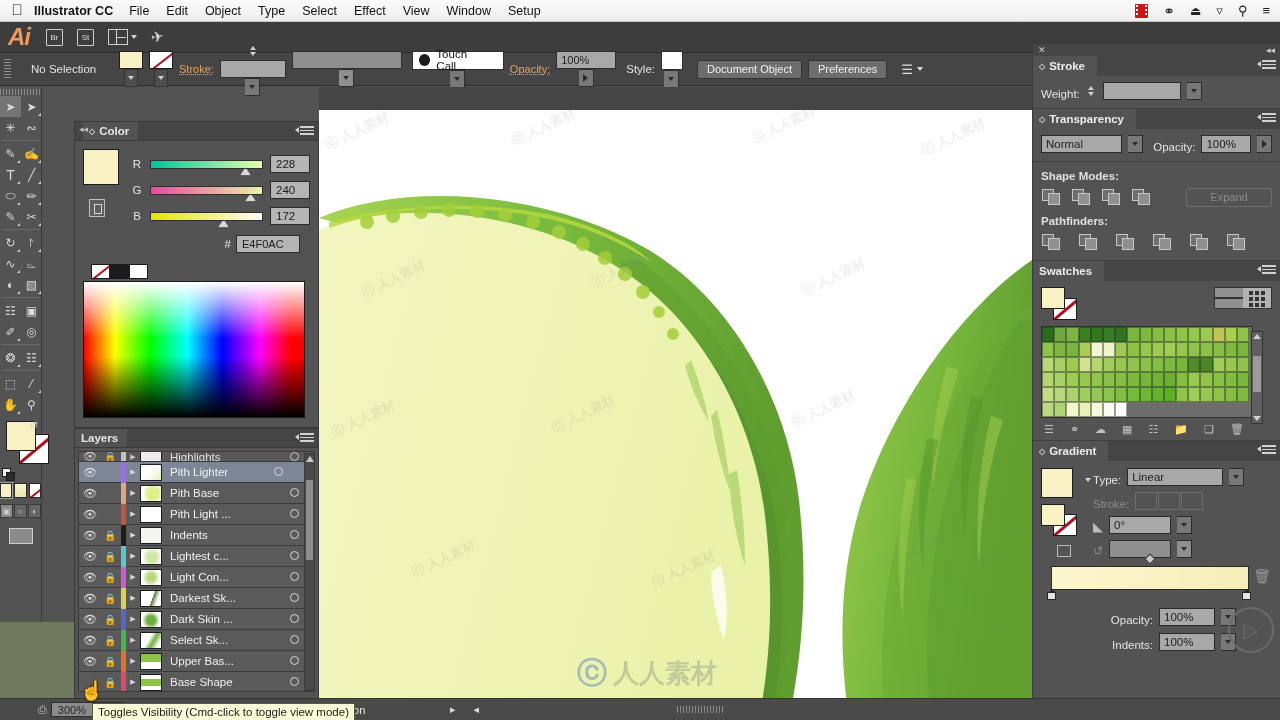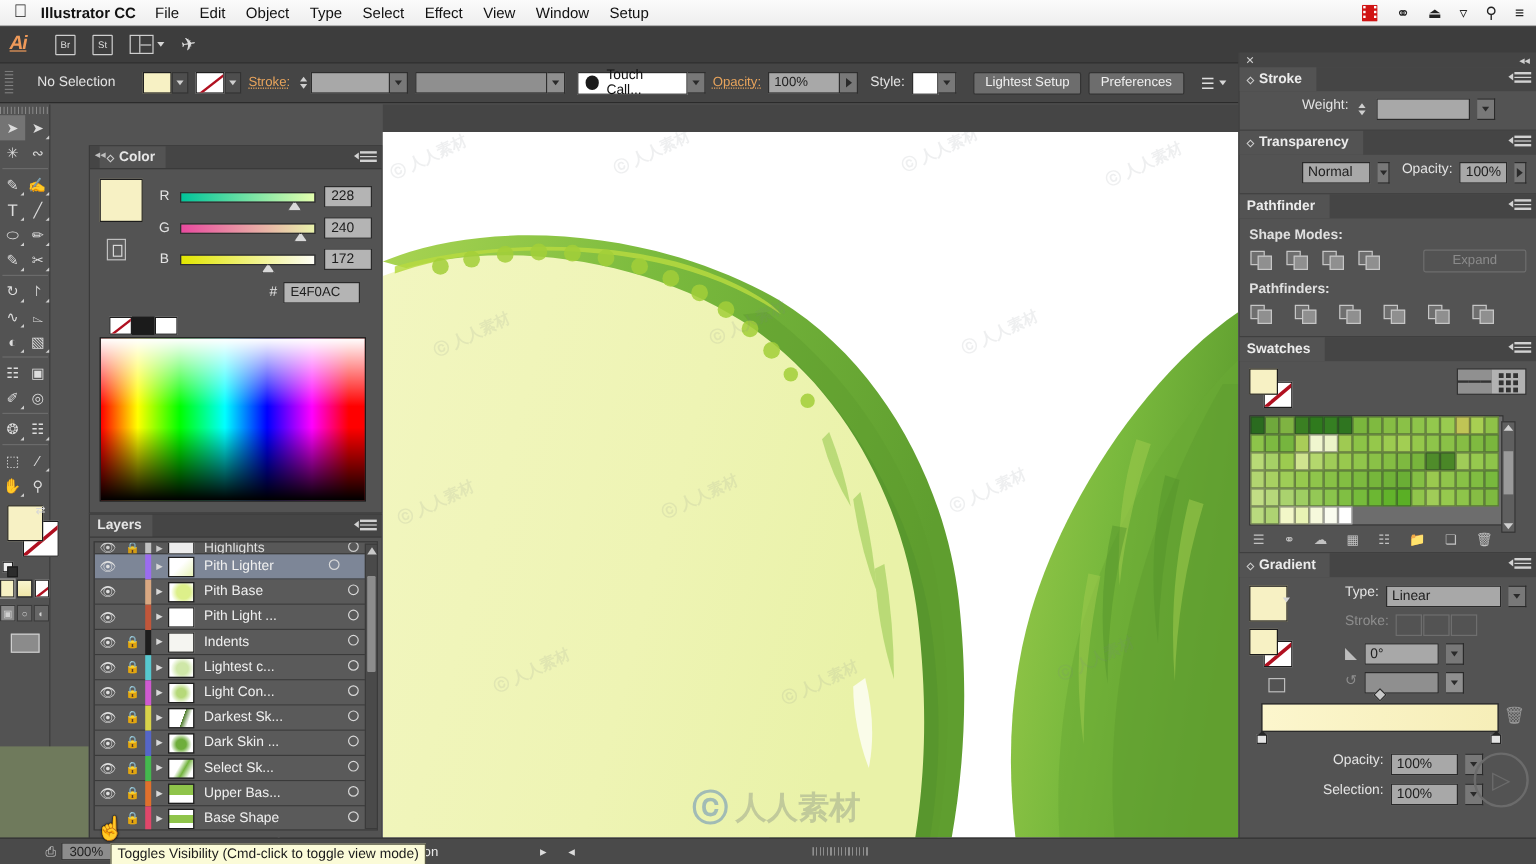--- a/index.html
+++ b/index.html
@@ -41,21 +41,21 @@
     position:absolute; left:0; top:22px; width:1280px; height:698px;
     background:#535353;
   }
 
   
   .appbar {
     position:absolute; left:0; top:0; width:1280px; height:31px;
     background:#3d3d3d; border-bottom:1px solid #2b2b2b;
     display:flex; align-items:center; padding-left:8px; gap:14px;
   }
-  .ai-logo { font-size:16px; font-weight:bold; color:#ef9a5a; font-style:italic; letter-spacing:-1px; width:24px;text-decoration:underline;}
+  .ai-logo { font-size:24px; font-weight:bold; color:#ef9a5a; font-style:italic; letter-spacing:-1px; width:24px;}
   .sqbtn {
     width:17px;height:17px;border:1px solid #cfcfcf; color:#dedede;
     font-size:8px; display:flex; align-items:center; justify-content:center;
     background:#3d3d3d; border-radius:1px;
   }
   .arrangebtn { width:20px;height:16px;border:1px solid #cfcfcf; position:relative; }
   .arrangebtn::before{content:"";position:absolute;left:0;top:0;bottom:0;width:7px;border-right:1px solid #cfcfcf;}
   .arrangebtn::after{content:"";position:absolute;left:8px;top:7px;right:1px;border-top:1px solid #cfcfcf;}
   .tri-d { width:0;height:0;border-left:3.5px solid transparent;border-right:3.5px solid transparent;border-top:4px solid #d6d6d6; }
   .plane { font-size:15px; color:#dcdcdc; transform:rotate(-10deg); }
@@ -80,21 +80,21 @@
   .swatch-none::after{content:"";position:absolute;left:-4px;top:8px;width:34px;height:2px;background:#b01020;transform:rotate(-38deg);}
   .mini-drop {
     width:14px;height:18px;background:#4e4e4e;border:1px solid #333;
     display:flex;align-items:center;justify-content:center;
   }
   .field {
     height:18px;background:#a8a8a8;border:1px solid #2e2e2e;color:#222;
     display:flex;align-items:center;padding:0 4px;font-size:11px;
   }
   .field.dark { background:#8f8f8f; }
-  .fieldwrap { display:flex; align-items:center; }
+  .fieldwrap { display:flex; align-items:center;flex-direction:column; }
   .dropbtn {
     width:15px;height:18px;background:#787878;border:1px solid #2e2e2e;border-left:none;
     display:flex;align-items:center;justify-content:center;
   }
   .spinner { width:11px;height:18px;display:flex;flex-direction:column;justify-content:center;gap:2px;align-items:center; }
   .tri-up { width:0;height:0;border-left:3.5px solid transparent;border-right:3.5px solid transparent;border-bottom:4px solid #cfcfcf; }
   .tri-dn { width:0;height:0;border-left:3.5px solid transparent;border-right:3.5px solid transparent;border-top:4px solid #cfcfcf; }
   .tri-dk { border-top-color:#2a2a2a; }
   .tri-r { width:0;height:0;border-top:4px solid transparent;border-bottom:4px solid transparent;border-left:5px solid #2a2a2a; }
   .brushbox {
@@ -226,21 +226,21 @@
 
   
   .rightdock { position:absolute; right:0; top:22px; width:248px; bottom:0; background:#535353; border-left:1px solid #3a3a3a;}
   .dock-topbar { height:12px; background:#454545; display:flex; align-items:center; justify-content:space-between; padding:0 5px; color:#cfcfcf; font-size:9px;}
   .rpanel { border-bottom:1px solid #3f3f3f; }
   .rp-head { height:20px; background:#454545; display:flex; align-items:center; position:relative; }
   .rp-title { background:#535353; height:20px; display:flex; align-items:center; gap:4px;
      padding:0 12px 0 6px; font-size:11.5px; font-weight:bold; color:#ececec; }
   .rp-title.flat { background:#535353; }
   .rp-body { padding:6px 8px 8px 8px; }
-  .rowflex { display:flex; align-items:flex-start; gap:6px;margin-left:44px; }
+  .rowflex { display:flex; align-items:flex-end; gap:6px; }
   .rlabel { font-size:11.5px; color:#e4e4e4; }
   .rlabel.dim { color:#8d8d8d; }
   .selbox { height:18px;background:#a8a8a8;border:1px solid #2a2a2a;color:#1d1d1d;font-size:11.5px;
      display:flex;align-items:center;padding:0 4px; }
   .selarrow { width:15px;height:18px;background:#787878;border:1px solid #2a2a2a;border-left:none;
      display:flex;align-items:center;justify-content:center; }
 
   .pf-label { font-size:11.5px; color:#e0e0e0; margin:2px 0 5px 0;font-weight:bold; }
   .pf-icons { display:flex; gap:8px; align-items:center; }
   .pf-ic { width:22px;height:20px;position:relative; }
@@ -411,21 +411,21 @@
       </div>
 
       <div class="rlabel" style="margin-left:4px;">Style:</div>
       <div class="fieldwrap">
         <div class="styleswatch"></div>
         <div class="dropbtn">
             <span class="tri-dn tri-dk"></span>
           </div>
       </div>
 
-      <div class="pillbtn" style="margin-left:8px;">Lightest Setup</div>
+      <div class="pillbtn" style="margin-left:8px;">Document Object</div>
       <div class="pillbtn">Preferences</div>
 
       <div style="display:flex;align-items:center;gap:4px;margin-left:8px;">
         <div style="font-size:13px;color:#dedede;">☰</div>
         <div class="tri-d"></div>
       </div>
     </div>
 
     <div class="toolpanel">
       <div class="tp-grip"></div>
@@ -864,30 +864,20 @@
             <span class="rlabel" style="margin-left:4px;">Opacity:</span>
             <span class="selbox" style="width:50px;">100%</span>
             <span class="selarrow">
                 <i class="tri-r"></i>
               </span>
           </div>
         </div>
       </div>
 
       <div class="rpanel">
-        <div class="rp-head">
-          <div class="rp-title flat">
-            <span>Pathfinder</span>
-          </div>
-          <div class="panel-menu">
-              <i></i>
-              <i></i>
-              <i></i>
-            </div>
-        </div>
         <div class="rp-body">
           <div class="pf-label">Shape Modes:</div>
           <div class="pf-icons">
             <span class="pf-ic">
                 <i class="a"></i>
                 <i class="b"></i>
               </span>
             <span class="pf-ic">
                 <i class="a"></i>
                 <i class="b"></i>
@@ -1165,21 +1155,21 @@
           </div>
 
           <div class="rowflex" style="margin-top:18px;justify-content:flex-end;padding-right:36px;">
             <span class="rlabel">Opacity:</span>
             <span class="selbox" style="width:56px;">100%</span>
             <span class="selarrow">
                 <i class="tri-dn tri-dk"></i>
               </span>
           </div>
           <div class="rowflex" style="margin-top:7px;justify-content:flex-end;padding-right:36px;">
-            <span class="rlabel">Selection:</span>
+            <span class="rlabel">Indents:</span>
             <span class="selbox" style="width:56px;">100%</span>
             <span class="selarrow">
                 <i class="tri-dn tri-dk"></i>
               </span>
           </div>
 
           <div class="playbtn">▷</div>
         </div>
       </div>
 

